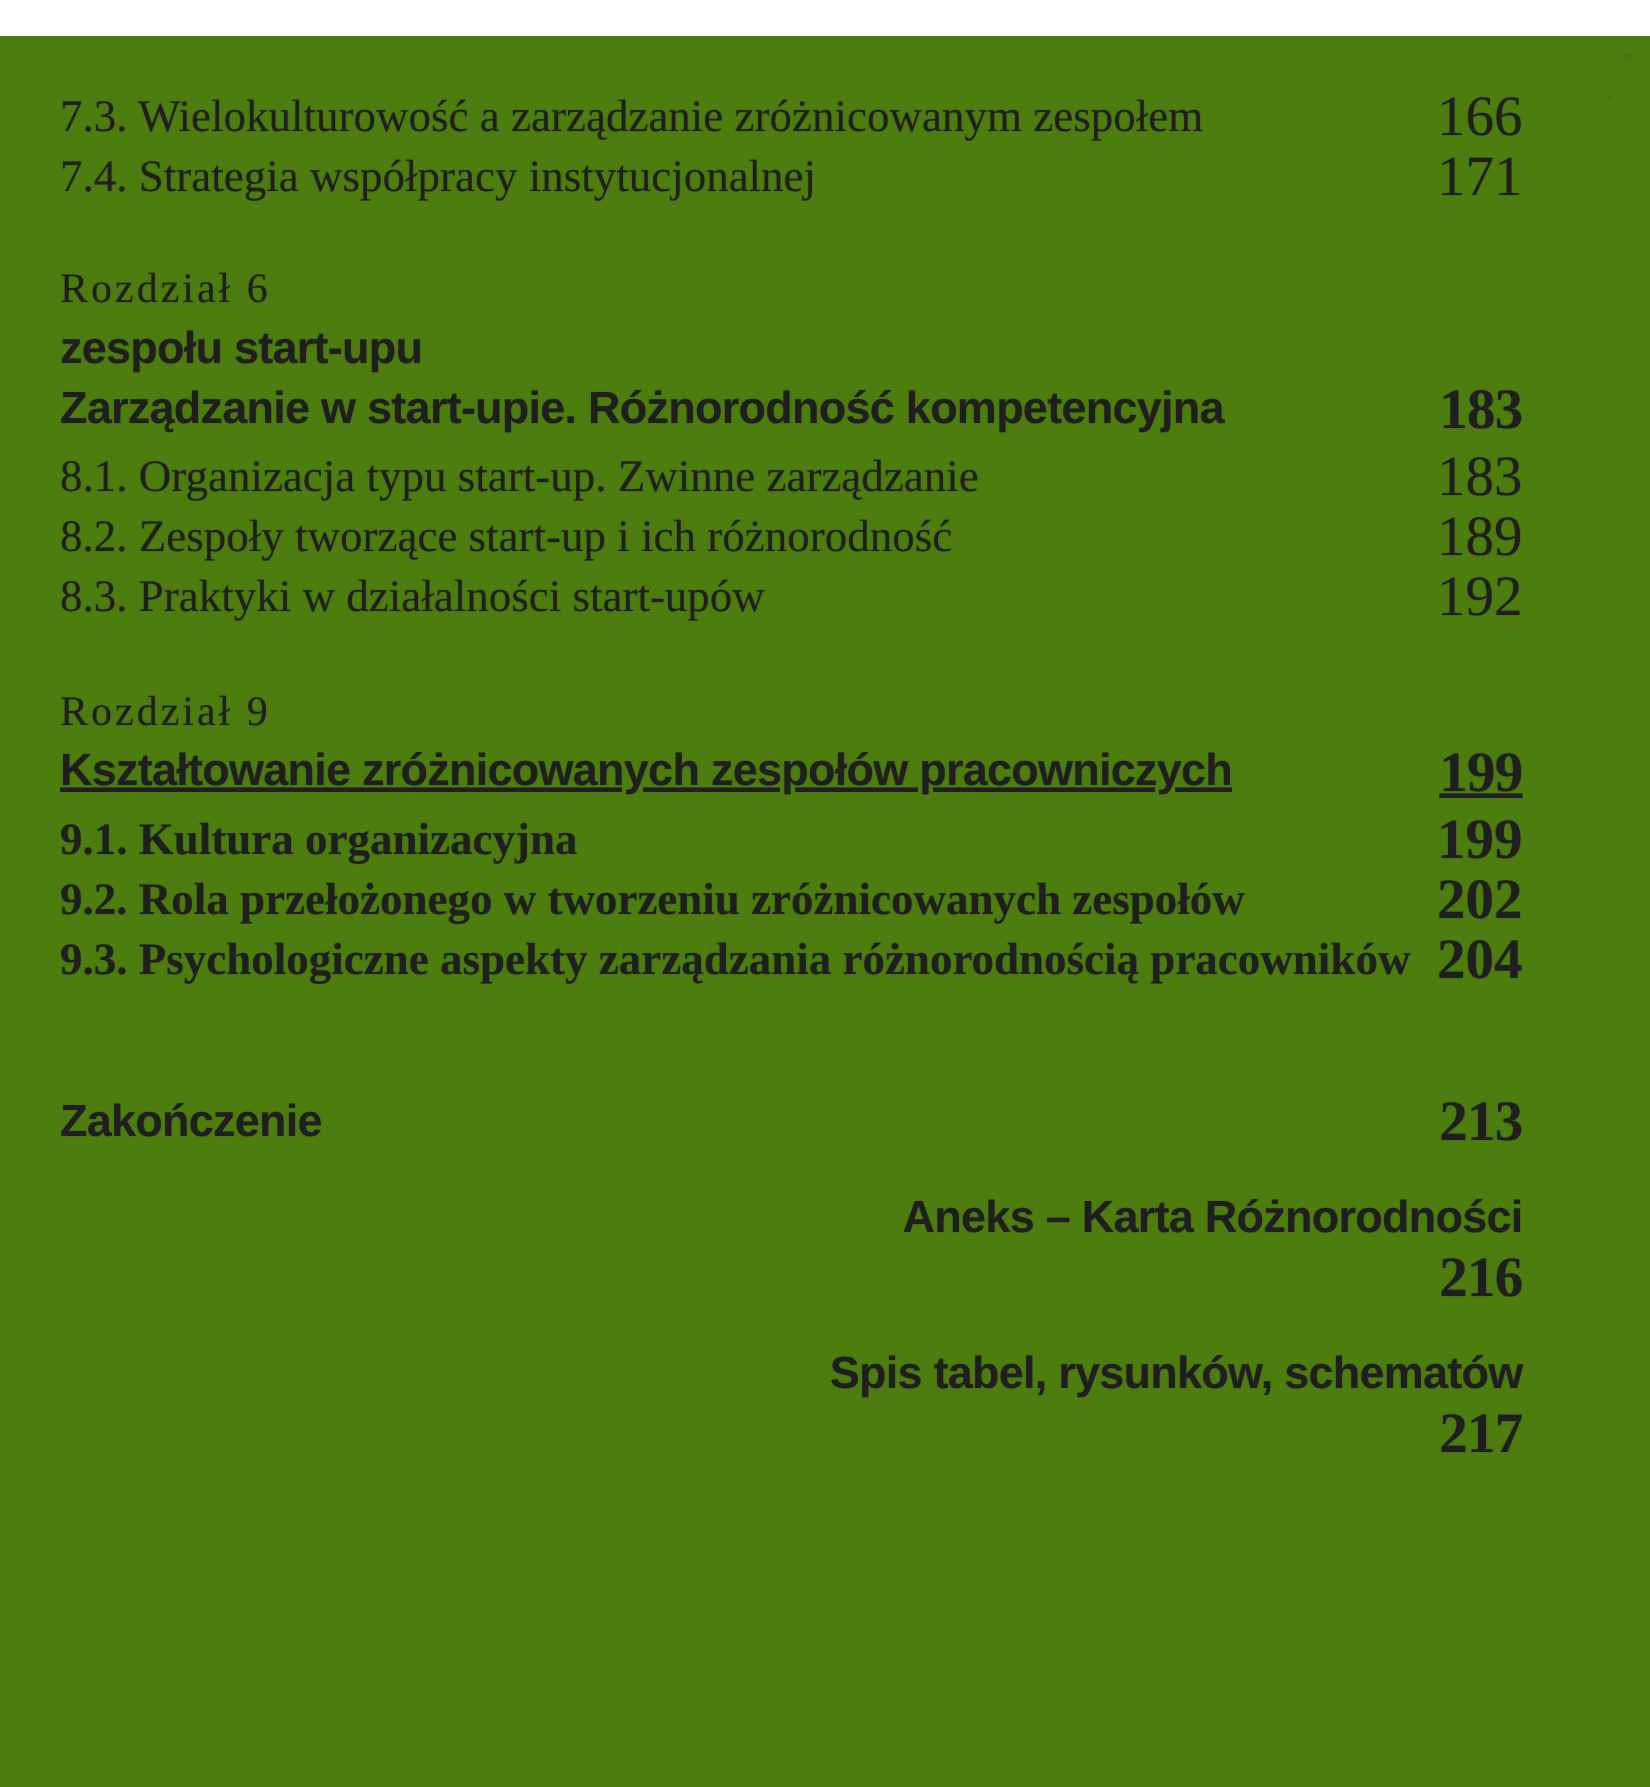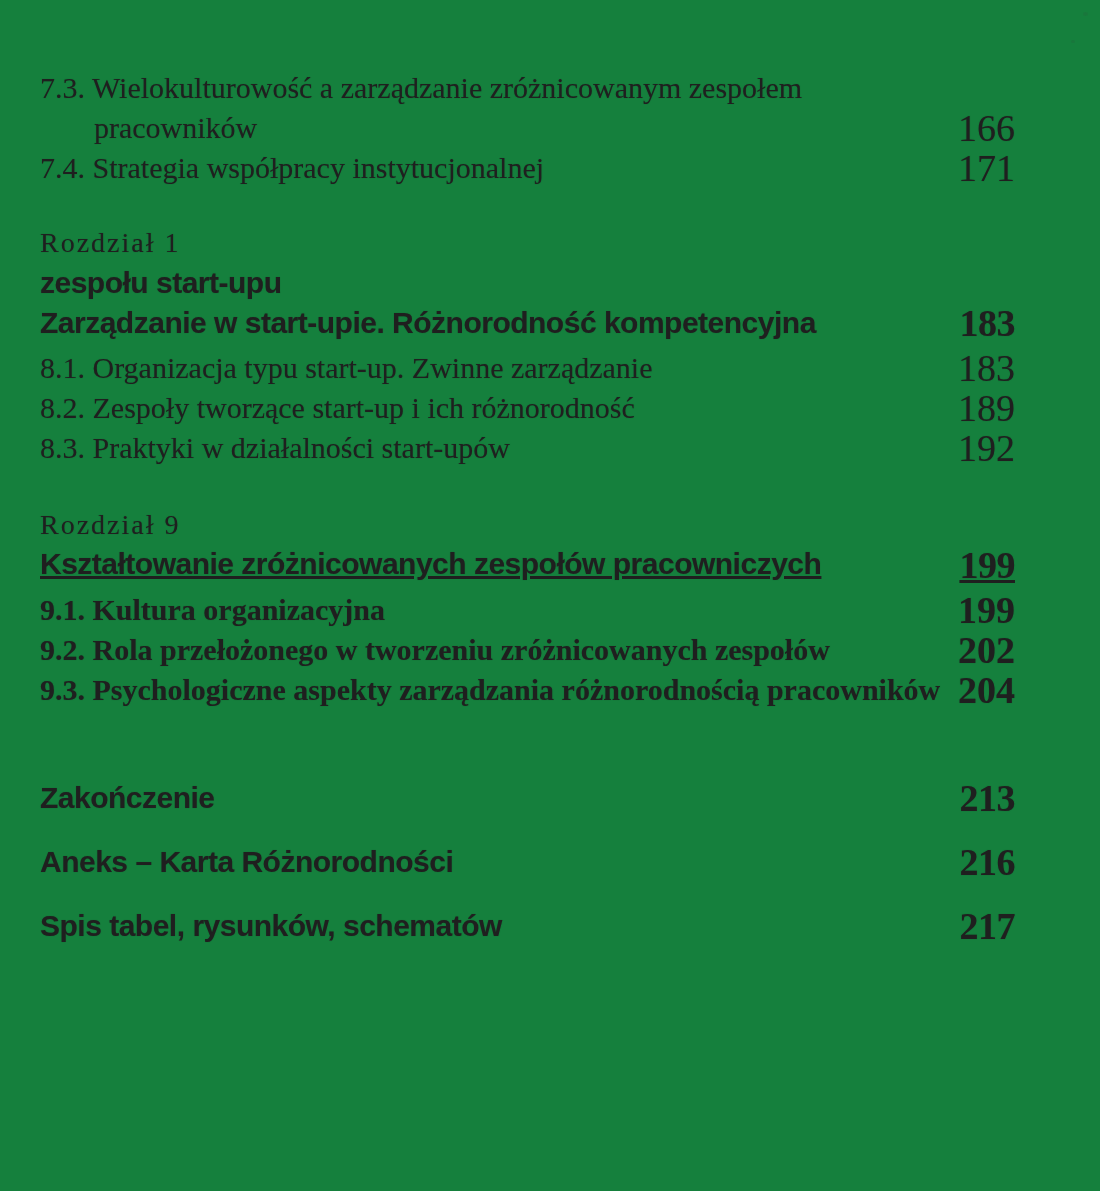--- a/index.html
+++ b/index.html
@@ -11,23 +11,24 @@
     width: 1100px;
     height: 1191px;
     position: relative;
     overflow: hidden;
     font-family: "Liberation Serif", serif;
     color: #1f1f1f;
   }
   .page {
     position: absolute;
     inset: 0;
-    padding: 68px 85px 0 40px;
+    padding: 34px 85px 0 40px;
     box-sizing: border-box;
-    background: #15803d;
+    background: #4d7c0f;
+    margin-top: 24px;
   }
   
   .row {
     display: flex;
     align-items: flex-end;
     justify-content: space-between;
   }
   .row .title-block {
     flex: 1 1 auto;
     min-width: 0;
@@ -67,51 +68,50 @@
     letter-spacing: -0.5px;
     text-shadow: 0 0 1px rgba(30,30,30,0.3);
   }
   .ch8-label   { margin-top: 37px; }
   .ch8-title   { margin-top: 2px; }
   .ch8-entries { margin-top: 5px; }
   .ch9-label   { margin-top: 39px; }
   .ch9-title   { margin-top: 0; line-height: 42px; text-decoration: underline; }
   .ch9-entries { margin-top: 5px; font-weight: bold; }
   .back-first  { margin-top: 68px; }
-  .back-rest   { margin-top: 24px; }
+  .back-rest   { margin-top: 24px; flex-direction: column; }
   
   .speck {
     position: absolute;
     background: rgba(60,60,60,0.12);
     border-radius: 50%;
   }
   .speck-1 { left: 1083px; top: 12px; width: 5px; height: 4px; }
   .speck-2 { left: 1071px; top: 40px; width: 4px; height: 3px; }
 </style>
 </head>
 <body>
 
 <div class="page">
 
   <div class="row serif-entry">
     <div class="title-block">
       <div>7.3. Wielokulturowość a zarządzanie zróżnicowanym zespołem</div>
-      <div class="cont">pracowników</div>
     </div>
     <div class="pagenum">166</div>
   </div>
 
   <div class="row serif-entry">
     <div class="title-block">
       <div>7.4. Strategia współpracy instytucjonalnej</div>
     </div>
     <div class="pagenum">171</div>
   </div>
 
-  <div class="chapter-label ch8-label">Rozdział 1</div>
+  <div class="chapter-label ch8-label">Rozdział 6</div>
 
   <div class="row sans-bold ch8-title">
     <div class="title-block">
       <div>zespołu start-upu</div>
       <div>Zarządzanie w start-upie. Różnorodność kompetencyjna</div>
     </div>
     <div class="pagenum">183</div>
   </div>
 
   <div class="ch8-entries">

